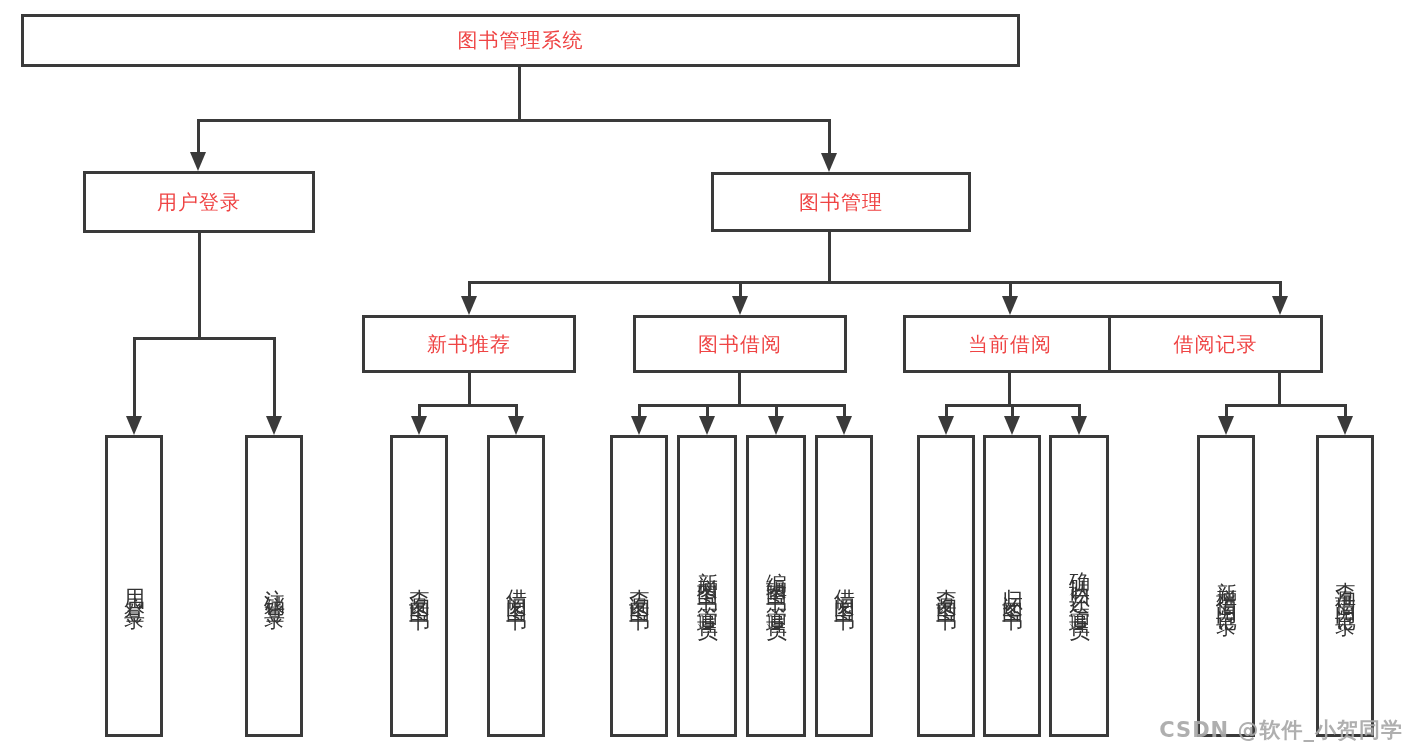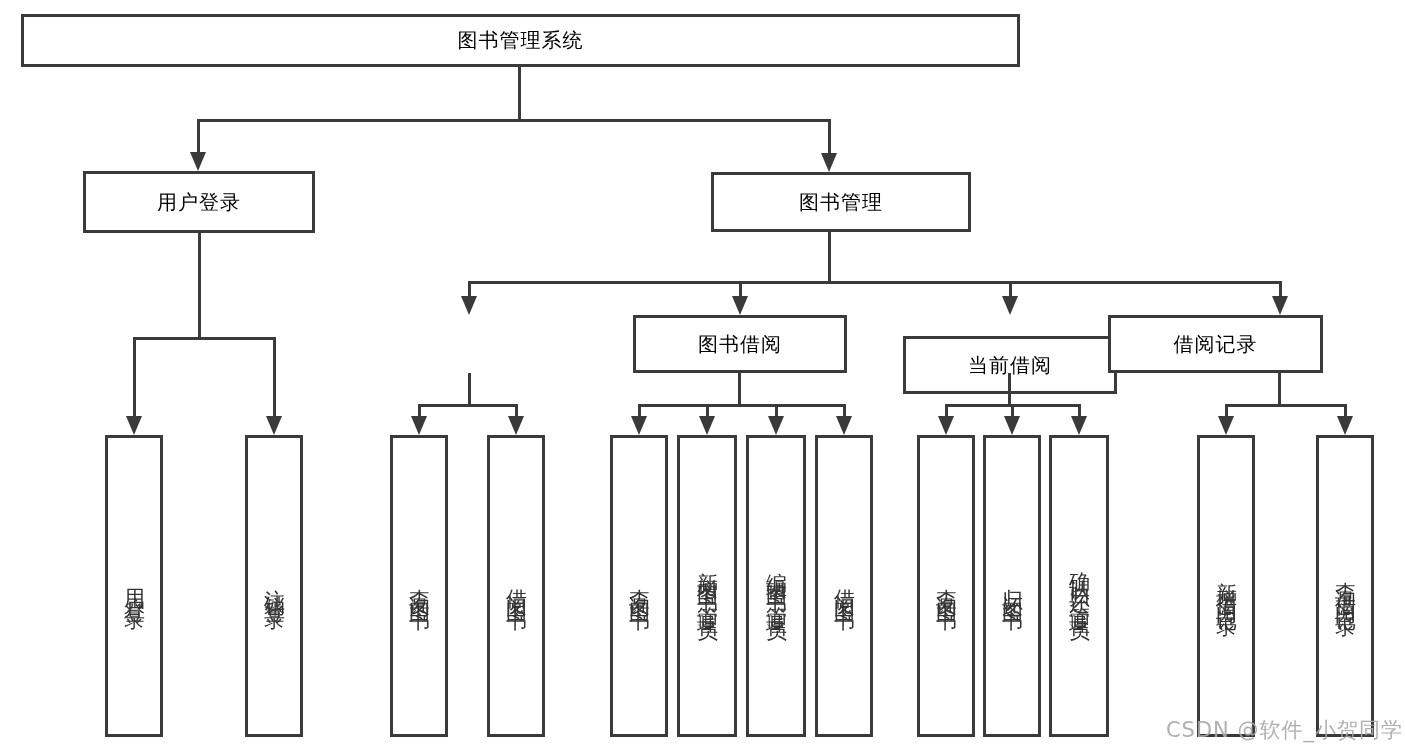--- a/index.html
+++ b/index.html
@@ -14,21 +14,21 @@
   
   .node {
     position: absolute;
     box-sizing: border-box;
     border: 3px solid #3a3a3a;
     background: #ffffff;
     display: flex;
     align-items: center;
     justify-content: center;
     font-size: 20px;
-    color: #000000;
+    color: #ef4444;
     letter-spacing: 1px;
   }
   
   .vnode {
     position: absolute;
     box-sizing: border-box;
     border: 3px solid #3a3a3a;
     background: #ffffff;
     top: 435px;
     height: 302px;
@@ -55,21 +55,21 @@
     border-left: 8px solid transparent;
     border-right: 8px solid transparent;
     border-top: 19px solid #3a3a3a;
   }
   
   #n-root            { left: 21px;   top: 14px;  width: 999px; height: 53px; }
   #n-user-login      { left: 83px;   top: 171px; width: 232px; height: 62px; }
   #n-book-mgmt       { left: 711px;  top: 172px; width: 260px; height: 60px; }
   #n-new-book-rec    { left: 362px;  top: 315px; width: 214px; height: 58px; }
   #n-book-borrow     { left: 633px;  top: 315px; width: 214px; height: 58px; text-align: center; }
-  #n-current-borrow  { left: 903px;  top: 315px; width: 214px; height: 58px; margin-top: 21px; }
+  #n-current-borrow  { left: 903px;  top: 315px; width: 214px; height: 58px; }
   #n-borrow-record   { left: 1108px; top: 315px; width: 215px; height: 58px; }
   #n-leaf-user-login     { left: 105px;  width: 58px; }
   #n-leaf-logout         { left: 245px;  width: 58px; }
   #n-leaf-query-book-1   { left: 390px;  width: 58px; }
   #n-leaf-borrow-book-1  { left: 487px;  width: 58px; }
   #n-leaf-query-book-2   { left: 610px;  width: 58px; }
   #n-leaf-add-book       { left: 677px;  width: 60px; }
   #n-leaf-edit-book      { left: 746px;  width: 60px; }
   #n-leaf-borrow-book-2  { left: 815px;  width: 58px; }
   #n-leaf-query-book-3   { left: 917px;  width: 58px; }
@@ -79,30 +79,32 @@
   #n-leaf-query-record   { left: 1316px; width: 58px; }
   #watermark {
     position: absolute;
     right: 2px;
     bottom: 3px;
     font-size: 21px;
     color: rgba(168, 168, 168, 0.92);
     letter-spacing: 1px;
     z-index: 5;
     white-space: nowrap;
+    font-weight: bold;
   }
 </style>
 </head>
 <body>
 
 <div id="canvas">
 
   <div class="node" id="n-root">图书管理系统</div>
   <div class="node" id="n-user-login">用户登录</div>
   <div class="node" id="n-book-mgmt">图书管理</div>
+  <div class="node" id="n-new-book-rec">新书推荐</div>
   <div class="node" id="n-book-borrow">图书借阅</div>
   <div class="node" id="n-current-borrow">当前借阅</div>
   <div class="node" id="n-borrow-record">借阅记录</div>
 
   <div class="vnode" id="n-leaf-user-login">
       <span>用户登录</span>
     </div>
   <div class="vnode" id="n-leaf-logout">
       <span>注销登录</span>
     </div>

